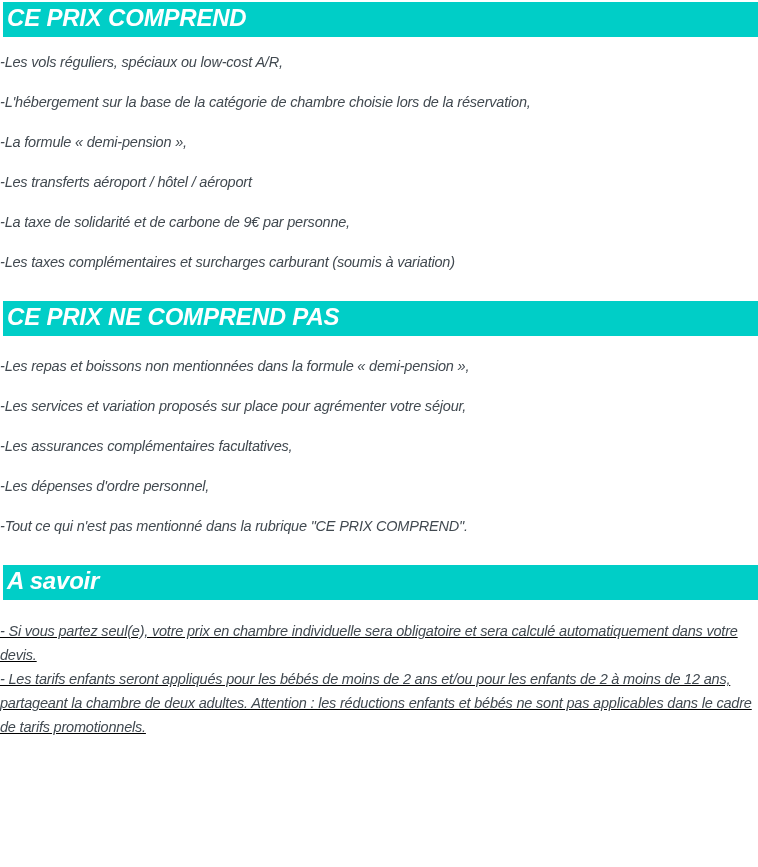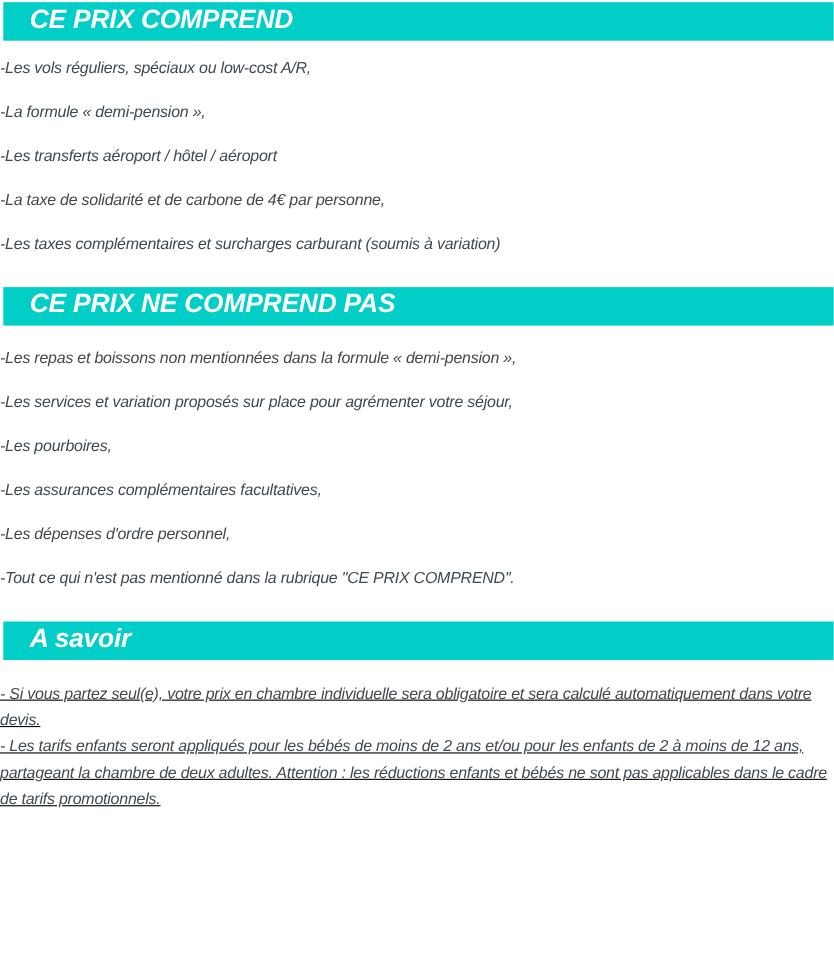--- a/index.html
+++ b/index.html
@@ -11,21 +11,21 @@
     overflow-x: hidden;
     font-family: "Liberation Sans", "DejaVu Sans", sans-serif;
   }
   .section-bar {
     margin-left: 3px;
     height: 35px;
     background: #00CEC7;
     display: flex;
     align-items: center;
     box-sizing: border-box;
-    padding-left: 24px;
+    padding-left: 4px;
   }
   .section-bar .bar-title {
     color: #ffffff;
     font-size: 24px;
     font-weight: bold;
     font-style: italic;
     letter-spacing: -0.2px;
     white-space: nowrap;
     line-height: 1;
     padding-bottom: 3px;
@@ -59,34 +59,34 @@
 </style>
 </head>
 <body>
 
 <div id="bar-includes" class="section-bar">
   <span class="bar-title">CE PRIX COMPREND</span>
 </div>
 
 <div class="list-spaced">
   <p>-Les vols réguliers, spéciaux ou low-cost A/R,</p>
+  <p>-L'hébergement sur la base de la catégorie de chambre choisie lors de la réservation,</p>
   <p>-La formule « demi-pension »,</p>
   <p>-Les transferts aéroport / hôtel / aéroport</p>
-  <p>-La taxe de solidarité et de carbone de 4€ par personne,</p>
+  <p>-La taxe de solidarité et de carbone de 9€ par personne,</p>
   <p>-Les taxes complémentaires et surcharges carburant (soumis à variation)</p>
 </div>
 
 <div id="bar-excludes" class="section-bar">
   <span class="bar-title">CE PRIX NE COMPREND PAS</span>
 </div>
 
 <div id="list-excludes" class="list-spaced">
   <p>-Les repas et boissons non mentionnées dans la formule « demi-pension »,</p>
   <p>-Les services et variation proposés sur place pour agrémenter votre séjour,</p>
-  <p>-Les pourboires,</p>
   <p>-Les assurances complémentaires facultatives,</p>
   <p>-Les dépenses d'ordre personnel,</p>
   <p>-Tout ce qui n'est pas mentionné dans la rubrique "CE PRIX COMPREND".</p>
 </div>
 
 <div id="bar-know" class="section-bar">
   <span class="bar-title">A savoir</span>
 </div>
 
 <div class="para-block">

